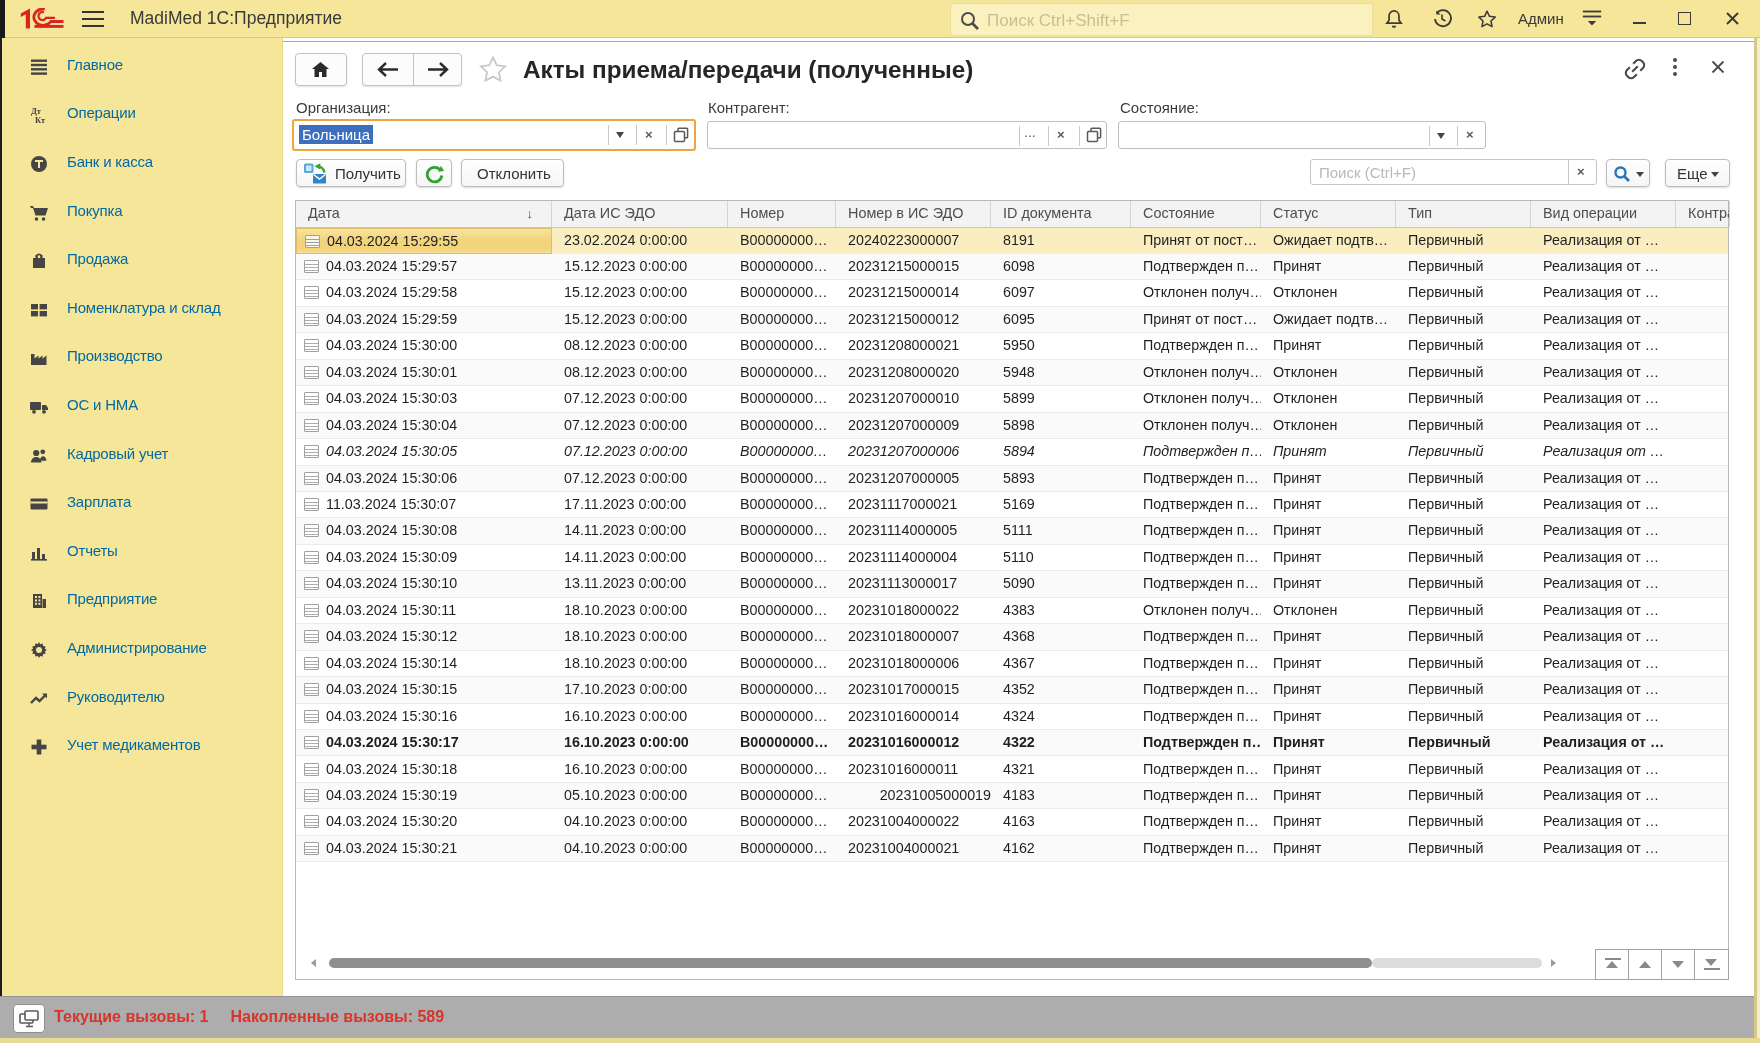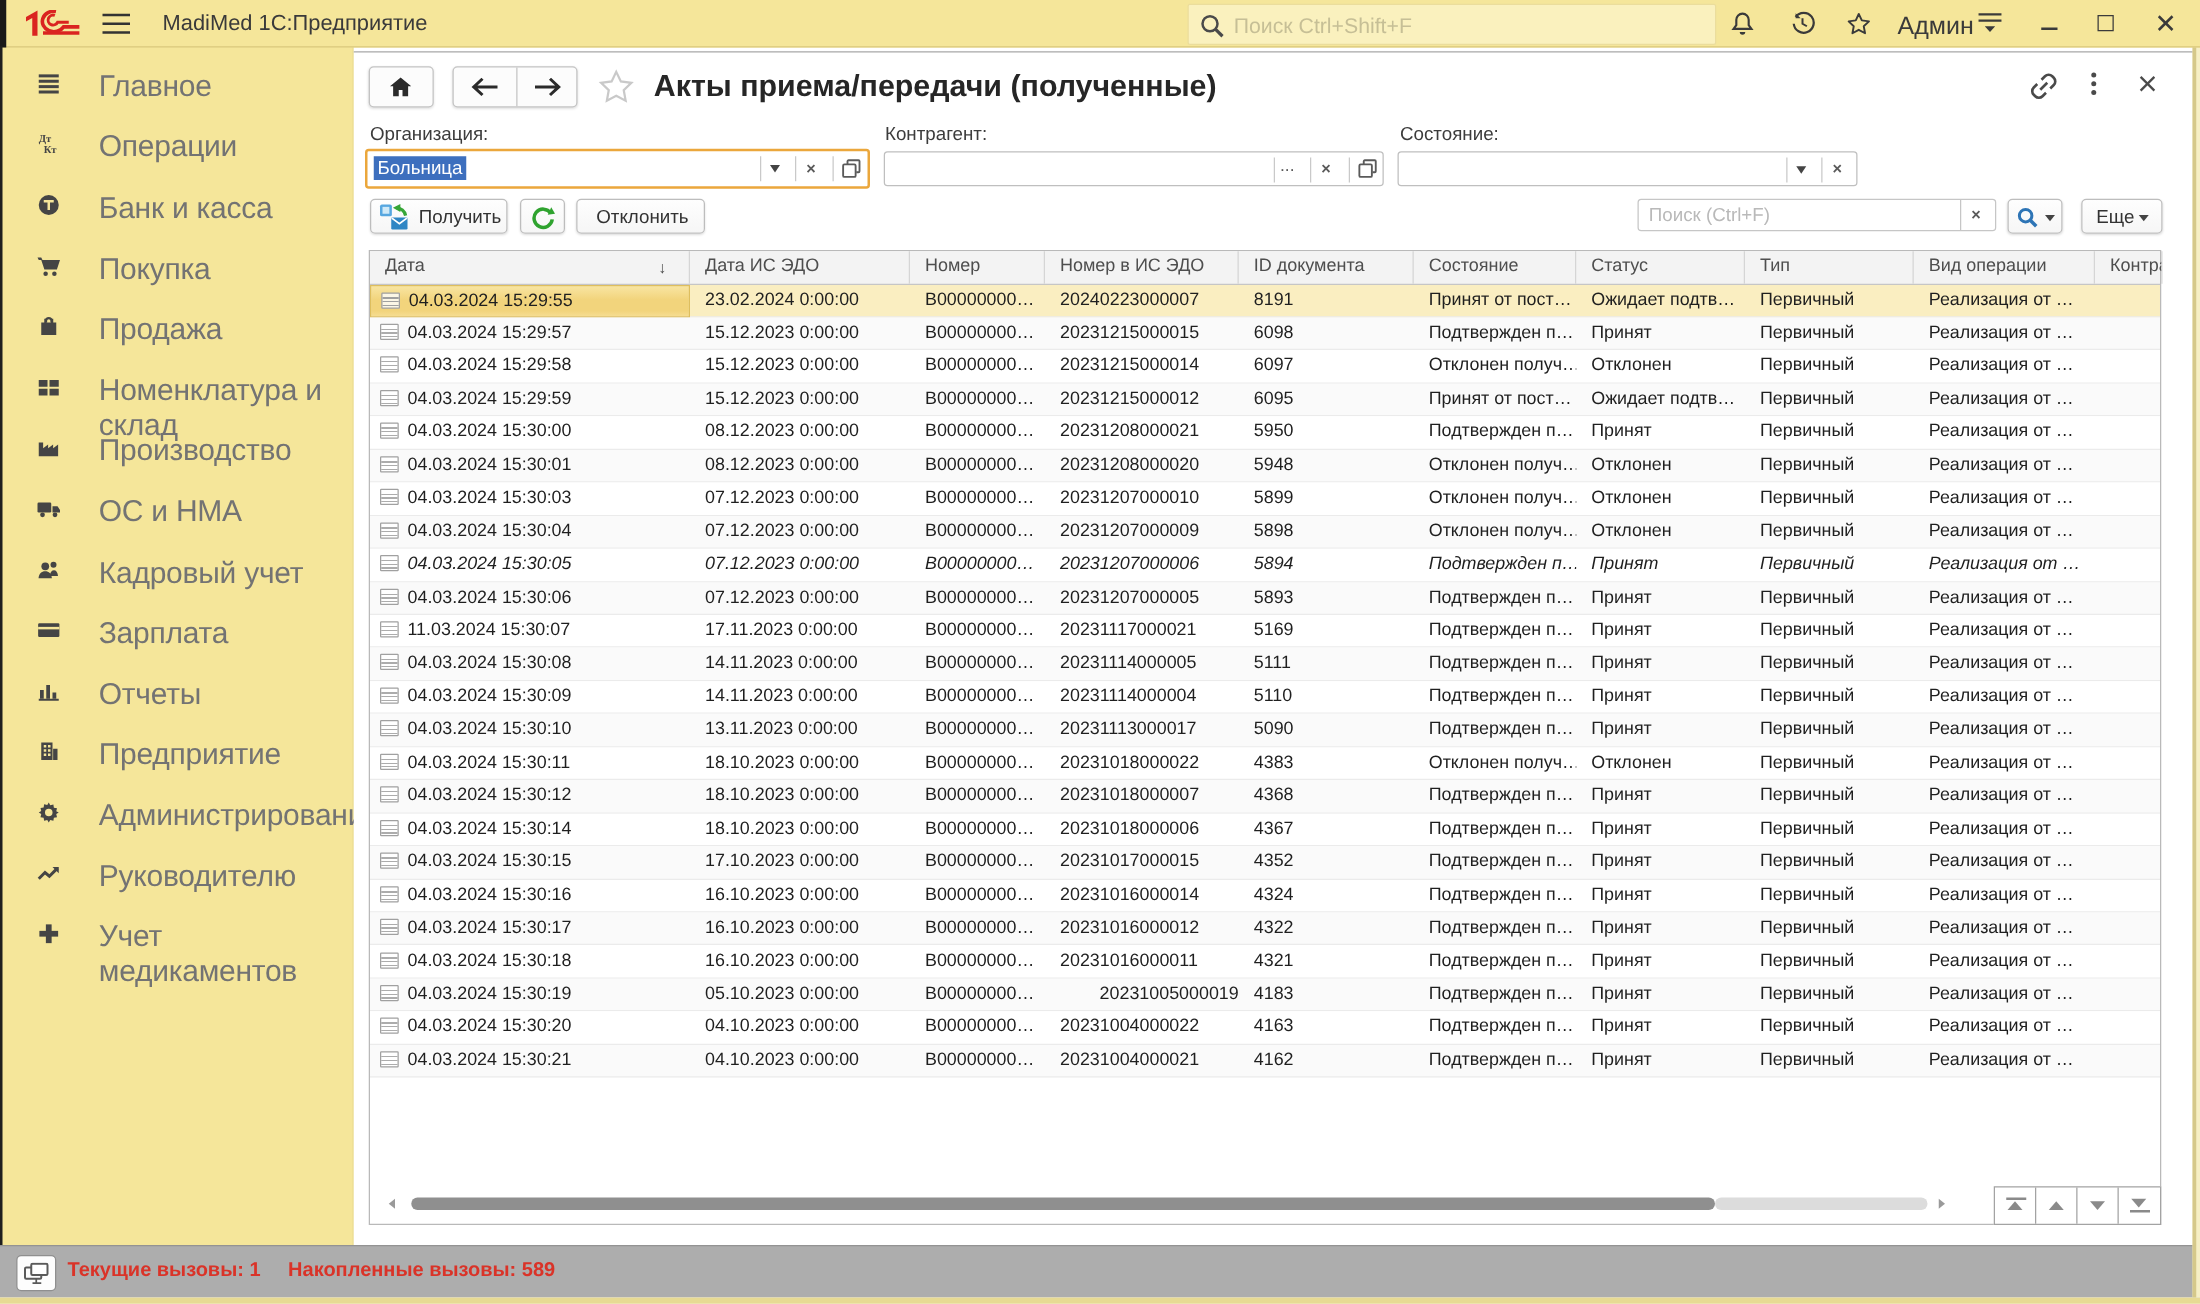--- a/index.html
+++ b/index.html
@@ -5,29 +5,29 @@
 
 #topbar{position:absolute;left:0;top:0;width:1760px;height:38px;background:#F5E69A;border-bottom:1px solid #D9C77C;z-index:5;box-sizing:content-box;height:37px;}
 #blackstrip{position:absolute;left:0;top:0;width:5px;height:38px;background:#191919;}
 #logo1c{position:absolute;left:20px;top:7px;width:46px;height:22px;}
 #hamb{position:absolute;left:82px;top:11px;width:22px;height:16px;}
 #hamb i{position:absolute;left:0;width:22px;height:2.3px;background:#333;}
 #apptitle{position:absolute;left:130px;top:8px;font-size:17.5px;color:#3a3a3a;}
 #tbsearch{position:absolute;left:950px;top:3px;width:423px;height:33px;background:#FAF1BE;border:1px solid #EBDD9C;border-radius:2px;}
 #tbsearch .ph{position:absolute;left:36px;top:7px;font-size:17px;color:#C6BF96;}
 .tbico{position:absolute;top:9px;width:20px;height:20px;}
-#admtxt{position:absolute;left:1518px;top:10px;font-size:20px;color:#3a3a3a;}
+#admtxt{position:absolute;left:1518px;top:10px;font-size:15px;color:#3a3a3a;}
 
 .winb{position:absolute;top:10px;color:#3a3a3a;}
 
 #sidebar{position:absolute;left:0;top:37px;width:283px;height:959px;background:#F5E69A;border-right:1px solid #EADA90;}
 #leftedge{position:absolute;left:0;top:37px;width:2px;height:959px;background:#1f1f1f;z-index:6;}
 .mi{position:absolute;left:0;width:283px;height:48.6px;}
 .mic{position:absolute;left:29px;top:14px;width:20px;height:20px;}
-.ml{position:absolute;left:79px;top:13px;font-size:24px;color:#737373;letter-spacing:-0.2px;}
+.ml{position:absolute;left:67px;top:13px;font-size:15px;color:#0369a1;letter-spacing:-0.2px;}
 
 #main{position:absolute;left:283px;top:37px;width:1472px;height:959px;background:#fff;}
 #topline{position:absolute;left:0;top:4px;width:1472px;height:1px;background:#A8A8A8;}
 .navbtn{position:absolute;top:16px;height:33px;background:#FCFCFC;border:1px solid #C3C3C3;border-radius:4px;box-shadow:0 1px 2px rgba(0,0,0,0.12);}
 #homebtn{left:12px;width:52px;}
 #bfgroup{left:79px;width:100px;}
 #bfdiv{position:absolute;left:50px;top:0;width:1px;height:31px;background:#C3C3C3;}
 #star1{position:absolute;left:195px;top:18px;}
 #ftitle{position:absolute;left:240px;top:19px;font-size:24.3px;font-weight:bold;color:#262626;}
 .ticon{position:absolute;top:20px;}
@@ -637,21 +637,21 @@
         <div class="cell" style="left:256px;width:176px;">16.10.2023 0:00:00</div>
         <div class="cell" style="left:432px;width:108px;">В00000000…</div>
         <div class="cell" style="left:540px;width:155px;">20231016000014</div>
         <div class="cell" style="left:695px;width:140px;">4324</div>
         <div class="cell" style="left:835px;width:130px;">Подтвержден п…</div>
         <div class="cell" style="left:965px;width:135px;">Принят</div>
         <div class="cell" style="left:1100px;width:135px;">Первичный</div>
         <div class="cell" style="left:1235px;width:145px;">Реализация от …</div>
         <div class="cell" style="left:1380px;width:54px;"></div>
       </div>
-<div class="row alt" style="top:529.55px;">
+<div class="row alt" style="top:529.55px;font-weight:bold;">
         <div class="cell c0" style="left:0px;width:256px;"><span class="rowic"></span><span class="dtxt">04.03.2024 15:30:17</span></div>
         <div class="cell" style="left:256px;width:176px;">16.10.2023 0:00:00</div>
         <div class="cell" style="left:432px;width:108px;">В00000000…</div>
         <div class="cell" style="left:540px;width:155px;">20231016000012</div>
         <div class="cell" style="left:695px;width:140px;">4322</div>
         <div class="cell" style="left:835px;width:130px;">Подтвержден п…</div>
         <div class="cell" style="left:965px;width:135px;">Принят</div>
         <div class="cell" style="left:1100px;width:135px;">Первичный</div>
         <div class="cell" style="left:1235px;width:145px;">Реализация от …</div>
         <div class="cell" style="left:1380px;width:54px;"></div>

